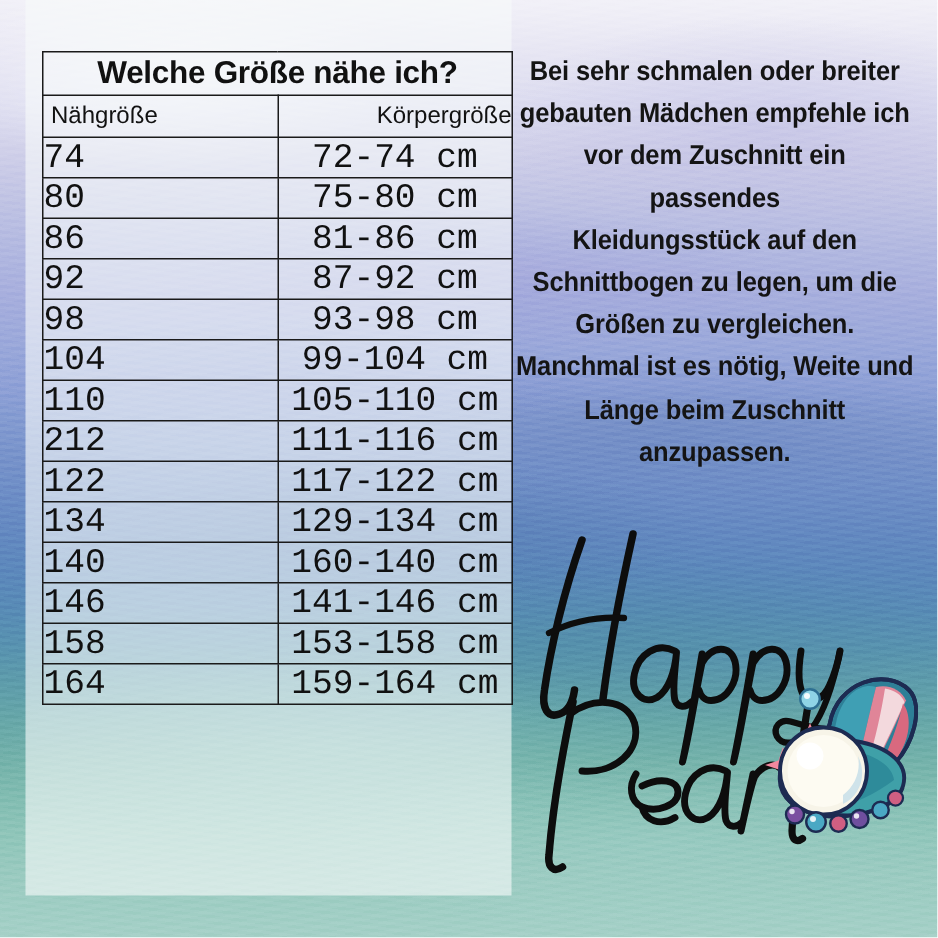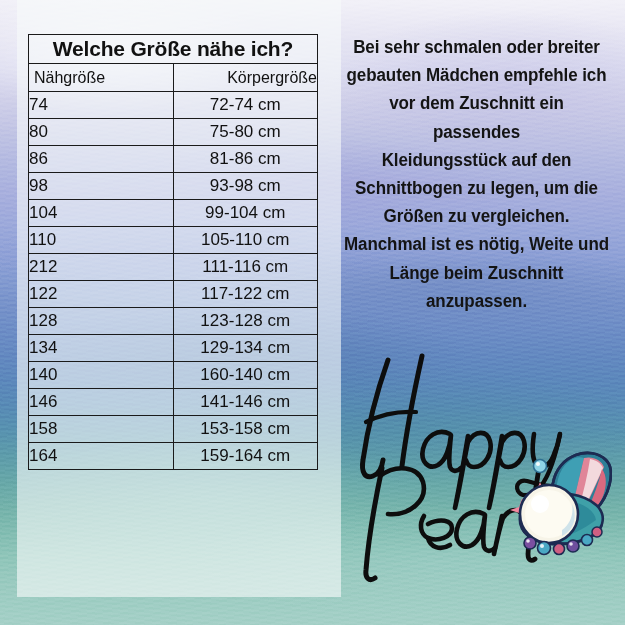--- a/index.html
+++ b/index.html
@@ -85,21 +85,21 @@
     height: 597px;
     background: rgba(247,250,250,0.62);
     z-index: 2;
   }
 
   
   .size-table {
     position: absolute;
     left: 28px;
     top: 34px;
-    width: 290px;
+    width: 314px;
     border-collapse: collapse;
     z-index: 3;
     table-layout: fixed;
   }
   .size-table td, .size-table th {
     border: 1.6px solid #1a1a1a;
     padding: 0;
     background: transparent;
     color: #111;
     font-family: "Liberation Sans", sans-serif;
@@ -113,21 +113,22 @@
   }
   .colhead {
     height: 27px;
     font-size: 16px;
     font-weight: normal;
   }
   .colhead.left  { text-align: left;  padding-left: 5px; }
   .colhead.right { text-align: right; }
   .size-table tbody td {
     height: 26px;
-    font-size: 17px;
+    font-size: 23px;
+    font-family: Liberation Mono, monospace;
   }
   .c-left  { text-align: left;  padding-left: 5px; width: 123px; }
   .c-right { text-align: center; width: 165px; }
 
   
   .note {
     position: absolute;
     left: 334px;
     top: 33px;
     width: 285px;
@@ -178,42 +179,42 @@
       </tr>
       <tr>
         <td class="c-left">80</td>
         <td class="c-right">75-80 cm</td>
       </tr>
       <tr>
         <td class="c-left">86</td>
         <td class="c-right">81-86 cm</td>
       </tr>
       <tr>
+        <td class="c-left">92</td>
+        <td class="c-right">87-92 cm</td>
+      </tr>
+      <tr>
         <td class="c-left">98</td>
         <td class="c-right">93-98 cm</td>
       </tr>
       <tr>
         <td class="c-left">104</td>
         <td class="c-right">99-104 cm</td>
       </tr>
       <tr>
         <td class="c-left">110</td>
         <td class="c-right">105-110 cm</td>
       </tr>
       <tr>
         <td class="c-left">212</td>
         <td class="c-right">111-116 cm</td>
       </tr>
       <tr>
         <td class="c-left">122</td>
         <td class="c-right">117-122 cm</td>
-      </tr>
-      <tr>
-        <td class="c-left">128</td>
-        <td class="c-right">123-128 cm</td>
       </tr>
       <tr>
         <td class="c-left">134</td>
         <td class="c-right">129-134 cm</td>
       </tr>
       <tr>
         <td class="c-left">140</td>
         <td class="c-right">160-140 cm</td>
       </tr>
       <tr>

